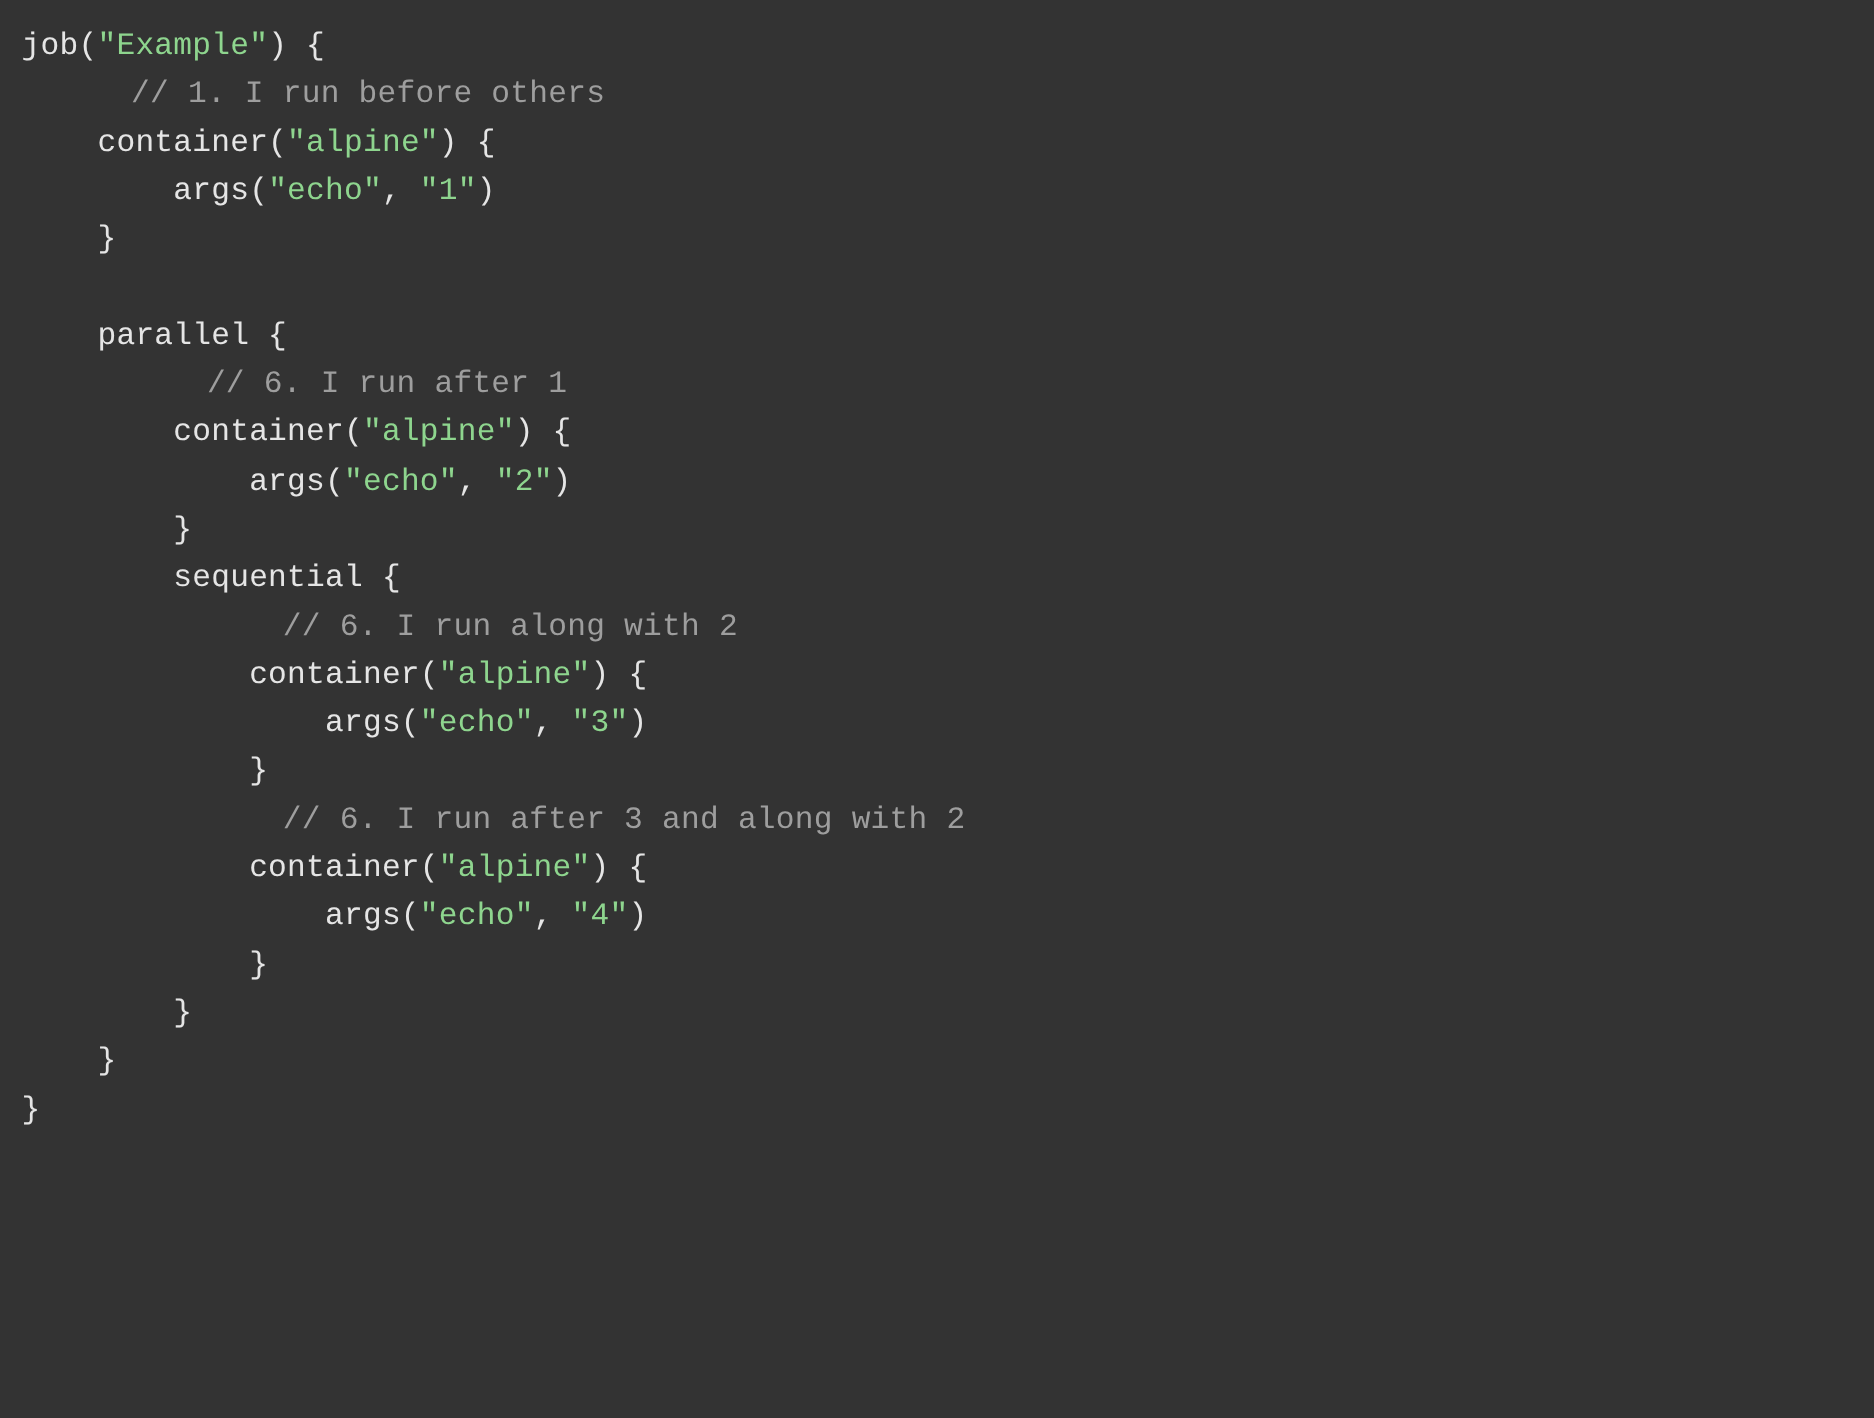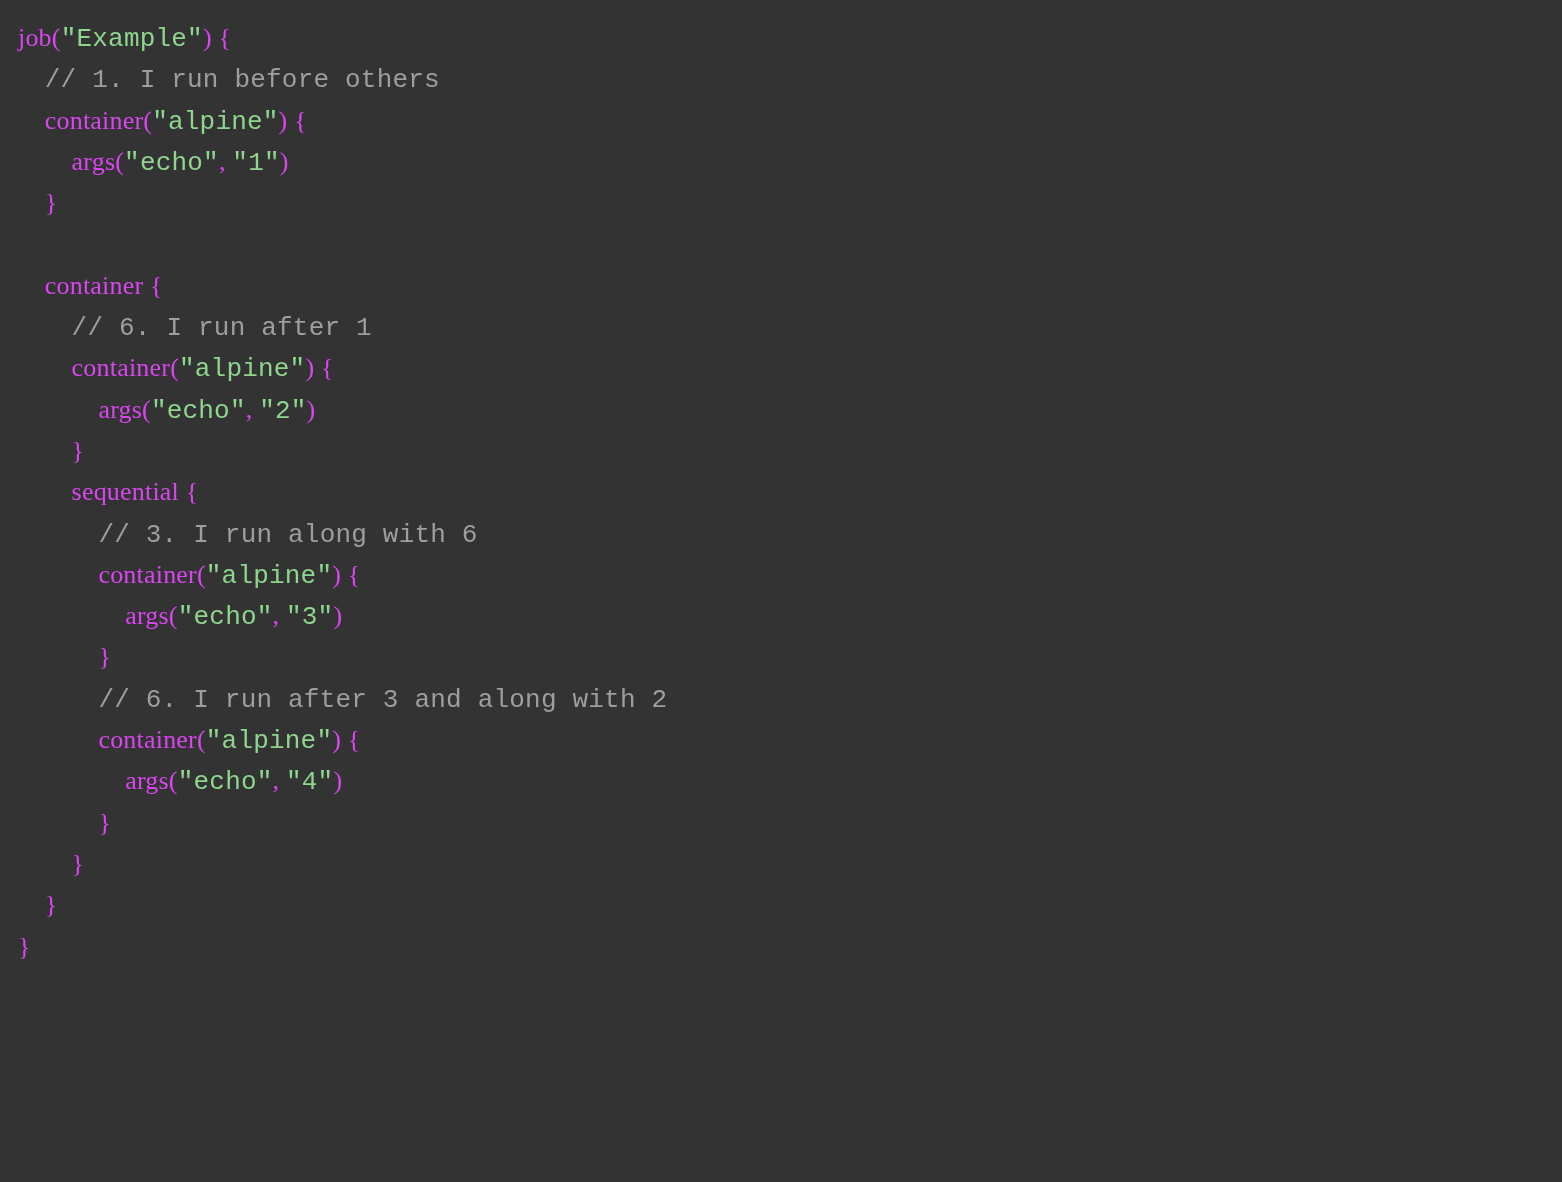--- a/index.html
+++ b/index.html
@@ -13,39 +13,39 @@
     margin: 0;
     padding: 18px 18px 18px 18px;
     font-family: "Menlo", "Consolas", "Liberation Mono", monospace;
     font-size: 26px;
     line-height: 40.3px;
     color: #e8e8e8;
     white-space: pre;
     letter-spacing: 0.2px;
   }
   .str   { color: #8ed58e; }   
-  .cmt   { color: #9e9e9e; }   
-  .plain { color: #d946ef; font-family: Liberation Serif, serif; }   
+  .cmt   { color: #9e9e9e; margin-left: 28px; }   
+  .plain { color: #e5e5e5; }   
 </style>
 </head>
 <body>
 
 <pre class="code" id="code-block"><span class="plain">job(</span><span class="str">"Example"</span><span class="plain">) {</span>
 <span class="plain">    </span><span class="cmt">// 1. I run before others</span>
 <span class="plain">    container(</span><span class="str">"alpine"</span><span class="plain">) {</span>
 <span class="plain">        args(</span><span class="str">"echo"</span><span class="plain">, </span><span class="str">"1"</span><span class="plain">)</span>
 <span class="plain">    }</span>
 <span class="plain"></span>
-<span class="plain">    container {</span>
+<span class="plain">    parallel {</span>
 <span class="plain">        </span><span class="cmt">// 6. I run after 1</span>
 <span class="plain">        container(</span><span class="str">"alpine"</span><span class="plain">) {</span>
 <span class="plain">            args(</span><span class="str">"echo"</span><span class="plain">, </span><span class="str">"2"</span><span class="plain">)</span>
 <span class="plain">        }</span>
 <span class="plain">        sequential {</span>
-<span class="plain">            </span><span class="cmt">// 3. I run along with 6</span>
+<span class="plain">            </span><span class="cmt">// 6. I run along with 2</span>
 <span class="plain">            container(</span><span class="str">"alpine"</span><span class="plain">) {</span>
 <span class="plain">                args(</span><span class="str">"echo"</span><span class="plain">, </span><span class="str">"3"</span><span class="plain">)</span>
 <span class="plain">            }</span>
 <span class="plain">            </span><span class="cmt">// 6. I run after 3 and along with 2</span>
 <span class="plain">            container(</span><span class="str">"alpine"</span><span class="plain">) {</span>
 <span class="plain">                args(</span><span class="str">"echo"</span><span class="plain">, </span><span class="str">"4"</span><span class="plain">)</span>
 <span class="plain">            }</span>
 <span class="plain">        }</span>
 <span class="plain">    }</span>
 <span class="plain">}</span></pre>

